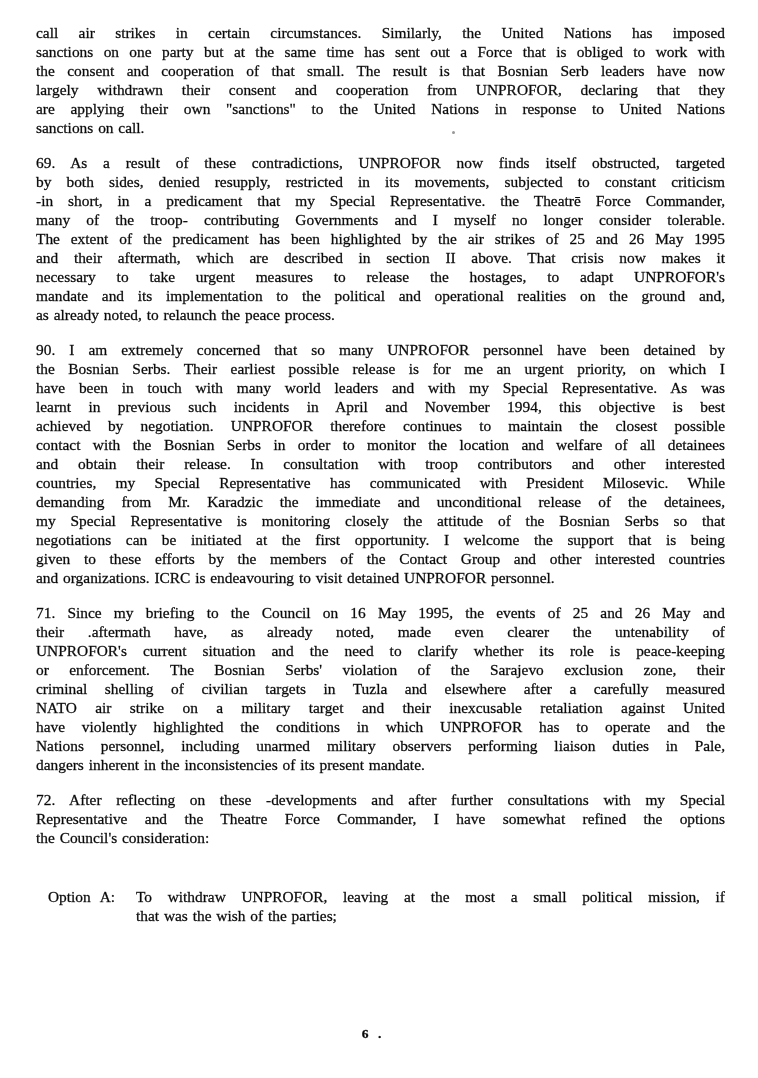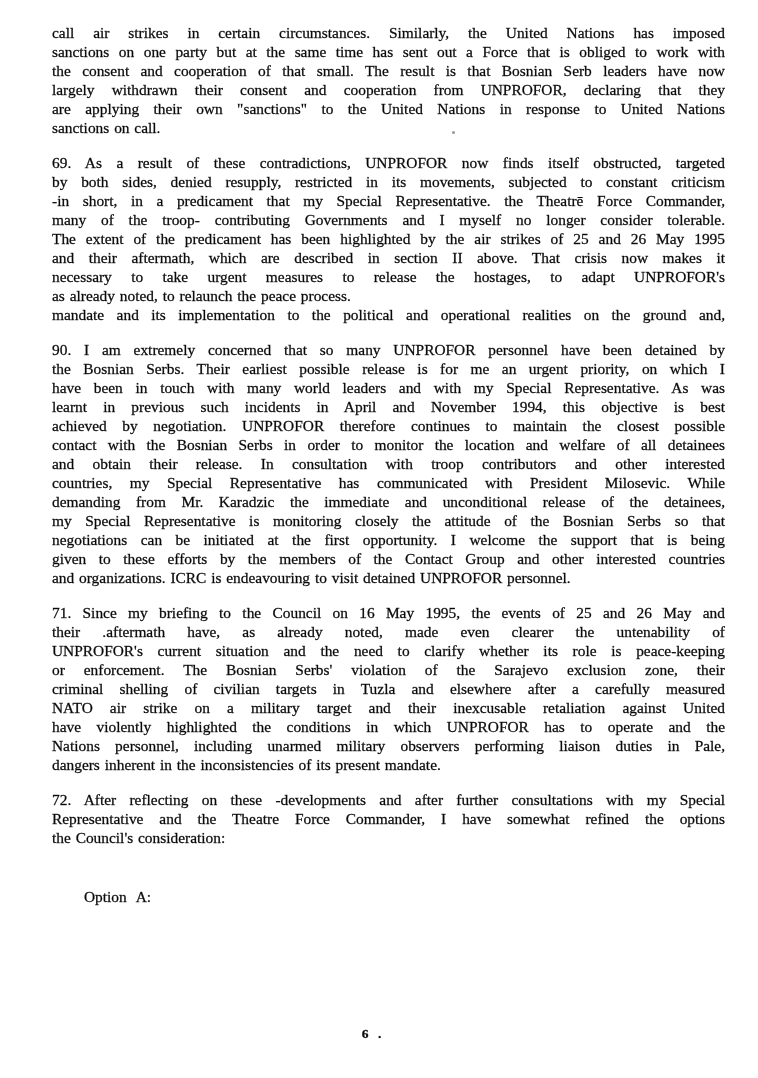--- a/index.html
+++ b/index.html
@@ -7,42 +7,42 @@
     padding: 0;
     background: #e8e8e8;
   }
   .page {
     position: relative;
     width: 758px;
     height: 1078px;
     margin: 0 auto;
     background: #ffffff;
     box-sizing: border-box;
-    padding: 23px 33px 0 52px;
+    padding: 23px 33px 0 36px;
     font-family: "Liberation Serif", "DejaVu Serif", serif;
     color: #0a0a0a;
     -webkit-text-stroke: 0.3px rgba(10,10,10,0.85);
     overflow: hidden;
   }
   .para {
     margin: 0 0 16px 0;
   }
   .line {
     font-size: 15.4px;
     line-height: 19px;
     text-align: justify;
     text-align-last: justify;
     word-spacing: 1px;
   }
   .line.last {
     text-align-last: left;
   }
   .option-row {
     display: flex;
-    margin: 40px 0 0 32px;
+    margin: 40px 0 0 12px;
   }
   .option-label {
     flex: none;
     width: 88px;
     font-size: 15.4px;
     line-height: 19px;
     word-spacing: 6px;
   }
   .option-body {
     flex: 1;
@@ -83,22 +83,22 @@
   </div>
 
   <div class="para">
     <div class="line">69. As a result of these contradictions, UNPROFOR now finds itself obstructed, targeted</div>
     <div class="line">by both sides, denied resupply, restricted in its movements, subjected to constant criticism</div>
     <div class="line">-in short, in a predicament that my Special Representative. the Theatrē Force Commander,</div>
     <div class="line">many of the troop- contributing Governments and I myself no longer consider tolerable.</div>
     <div class="line">The extent of the predicament has been highlighted by the air strikes of 25 and 26 May 1995</div>
     <div class="line">and their aftermath, which are described in section II above. That crisis now makes it</div>
     <div class="line">necessary to take urgent measures to release the hostages, to adapt UNPROFOR's</div>
+    <div class="line">mandate and its implementation to the political and operational realities on the ground and,</div>
     <div class="line last">as already noted, to relaunch the peace process.</div>
-    <div class="line">mandate and its implementation to the political and operational realities on the ground and,</div>
   </div>
 
   <div class="para">
     <div class="line">90. I am extremely concerned that so many UNPROFOR personnel have been detained by</div>
     <div class="line">the Bosnian Serbs. Their earliest possible release is for me an urgent priority, on which I</div>
     <div class="line">have been in touch with many world leaders and with my Special Representative. As was</div>
     <div class="line">learnt in previous such incidents in April and November 1994, this objective is best</div>
     <div class="line">achieved by negotiation. UNPROFOR therefore continues to maintain the closest possible</div>
     <div class="line">contact with the Bosnian Serbs in order to monitor the location and welfare of all detainees</div>
     <div class="line">and obtain their release. In consultation with troop contributors and other interested</div>
@@ -123,19 +123,23 @@
   </div>
 
   <div class="para">
     <div class="line">72. After reflecting on these -developments and after further consultations with my Special</div>
     <div class="line">Representative and the Theatre Force Commander, I have somewhat refined the options</div>
     <div class="line last">the Council's consideration:</div>
   </div>
 
   <div class="option-row">
     <div class="option-label">Option A:</div>
+    <div class="option-body">
+      <div class="line">To withdraw UNPROFOR, leaving at the most a small political mission, if</div>
+      <div class="line last">that was the wish of the parties;</div>
+    </div>
   </div>
 
   <div class="page-footer">6 .</div>
 
   <div class="scan-speck" style="left:452px; top:131px;"></div>
 
 </div>
 
 </body></html>

